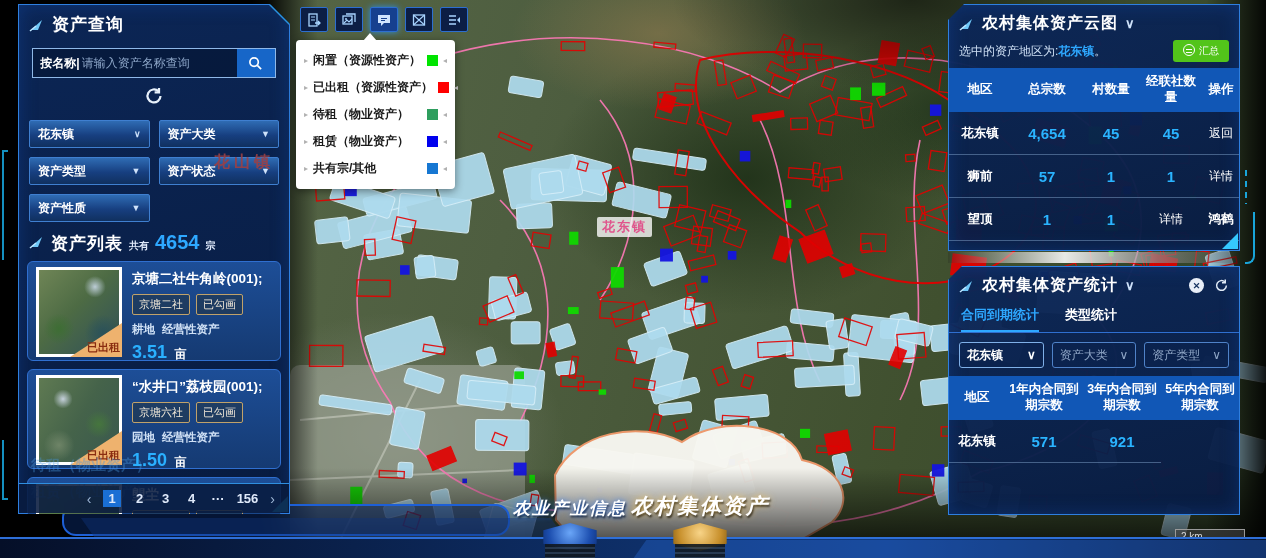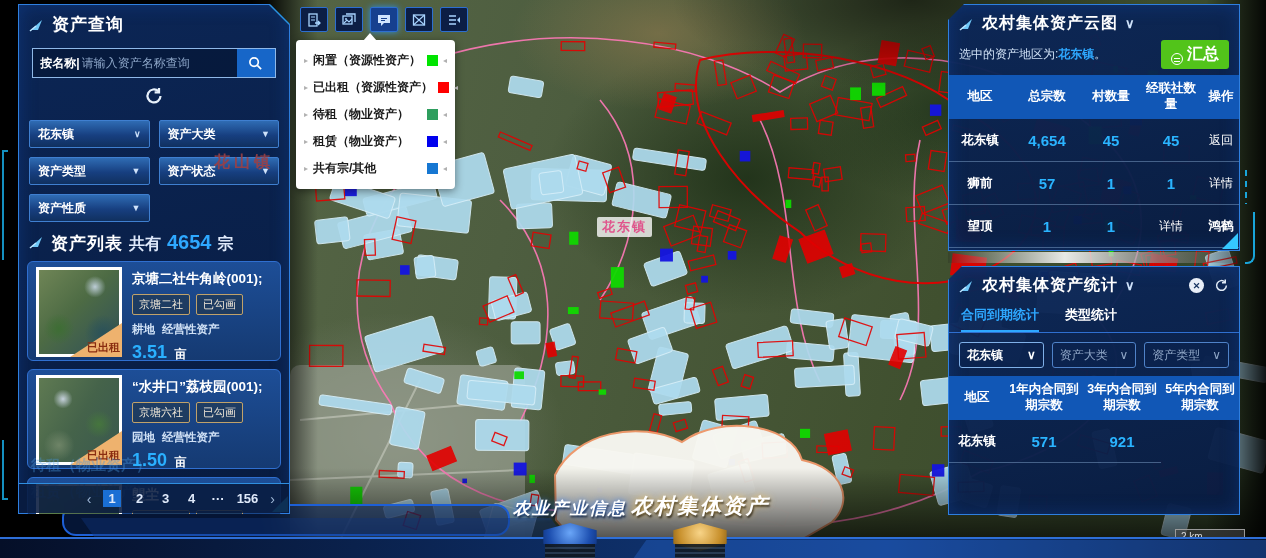--- a/index.html
+++ b/index.html
@@ -61,21 +61,21 @@
   .search-btn { width:38px; height:28px; background:#1766c8; border:none; display:flex;
     align-items:center; justify-content:center; cursor:pointer; }
   .refresh-btn { width:22px; height:22px; background:transparent; border:none; cursor:pointer; padding:0; }
   .selects { display:grid; grid-template-columns:1fr 1fr; gap:9px; margin:12px 10px 0 10px; }
   .select { height:28px; display:flex; align-items:center; justify-content:space-between;
     padding:0 8px; color:#fff; font-size:12px; font-weight:bold; cursor:pointer;
     background:linear-gradient(180deg,#2f6cb4 0%,#173f80 55%,#10305f 100%);
     border:1px solid #3f7fd0; border-radius:2px; }
   .select .arr { font-size:9px; color:#cfe2fa; }
   .list-head { display:flex; align-items:baseline; gap:6px; padding:10px 10px 4px 10px; }
-  .list-count-pre, .list-count-suf { color:#dfe9fa; font-size:16px; font-weight:bold; }
+  .list-count-pre, .list-count-suf { color:#dfe9fa; font-size:10px; font-weight:bold; }
   .list-count { color:#2ea8ff; font-size:20px; font-weight:bold; line-height:1; }
   .cards { position:relative; margin:2px 8px 0 8px; }
   .card { position:relative; height:100px; margin-bottom:8px; border-radius:6px;
     background:linear-gradient(180deg,#1d4e97,#153a72); border:1px solid #2f6fd0; cursor:pointer; }
   .thumb { position:absolute; left:8px; top:5px; width:86px; height:90px; background:#fff;
     padding:3px; overflow:hidden; }
   .thumb-img { position:relative; width:100%; height:100%;
     background:
       radial-gradient(circle 18px at 70% 20%, rgba(200,215,230,.9), transparent 60%),
       radial-gradient(circle 22px at 25% 70%, rgba(60,110,50,.9), transparent 70%),
@@ -125,22 +125,22 @@
   
   .cloud-panel { left:948px; top:4px; width:292px; height:247px; z-index:20; overflow:hidden;
     clip-path:polygon(16px 0, 100% 0, 100% 100%, 0 100%, 0 16px); }
   .stats-panel { left:948px; top:266px; width:292px; height:249px; z-index:20; overflow:hidden;
     clip-path:polygon(14px 0, 100% 0, 100% 100%, 0 100%, 0 14px); }
   .silver-strip { position:absolute; left:948px; top:252px; width:292px; height:11px; z-index:19;
     background:linear-gradient(90deg, rgba(20,20,20,.2), rgba(250,250,250,.9) 40%, rgba(140,140,140,.7) 72%, rgba(20,20,20,.1)); }
   .sub-row { display:flex; align-items:center; justify-content:space-between; padding:2px 10px 6px 10px; }
   .sub-text { font-size:12px; color:#cfe0f5; }
   .sub-region { color:#2ea8ff; font-weight:bold; }
-  .sum-btn { display:flex; align-items:flex-end; gap:4px; background:#52c41a; border:none; border-radius:3px;
-    color:#fff; font-size:16px; font-weight:bold; padding:4px 10px; cursor:pointer; }
+  .sum-btn { display:flex; align-items:flex-start; gap:4px; background:#52c41a; border:none; border-radius:3px;
+    color:#fff; font-size:10px; font-weight:normal; padding:4px 10px; cursor:pointer; }
   .sum-ic { width:12px; height:12px; border:1px solid #fff; border-radius:50%; position:relative; }
   .sum-ic::before, .sum-ic::after { content:""; position:absolute; left:2px; right:2px; height:1px; background:#fff; }
   .sum-ic::before { top:3.5px; } .sum-ic::after { top:6.5px; }
   .tbl { display:grid; }
   .cloud-tbl { grid-template-columns:62px 72px 56px 64px 1fr; }
   .stats-tbl { grid-template-columns:56px 1fr 1fr 1fr; }
   .th { background:#1157b6; color:#fff; font-size:12.5px; font-weight:bold; display:flex;
     align-items:center; justify-content:center; text-align:center; min-height:44px; padding:2px 2px; line-height:1.25; }
   .td { color:#fff; font-size:12.5px; display:flex; align-items:center; justify-content:center;
     min-height:43px; border-bottom:1px solid rgba(140,175,215,.45); }

